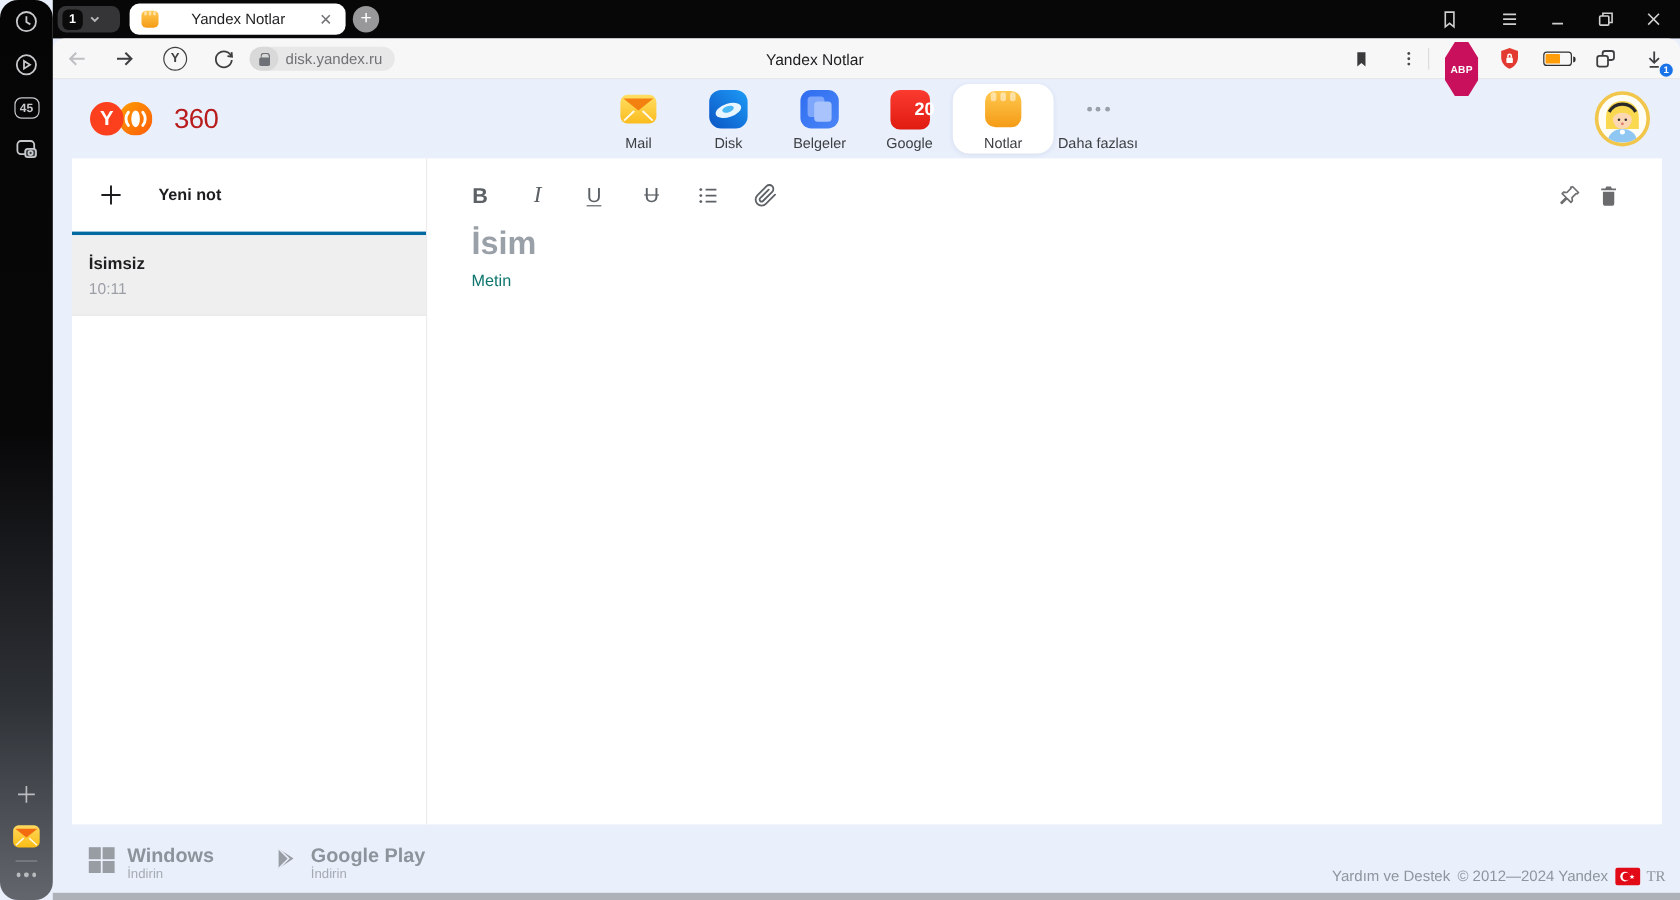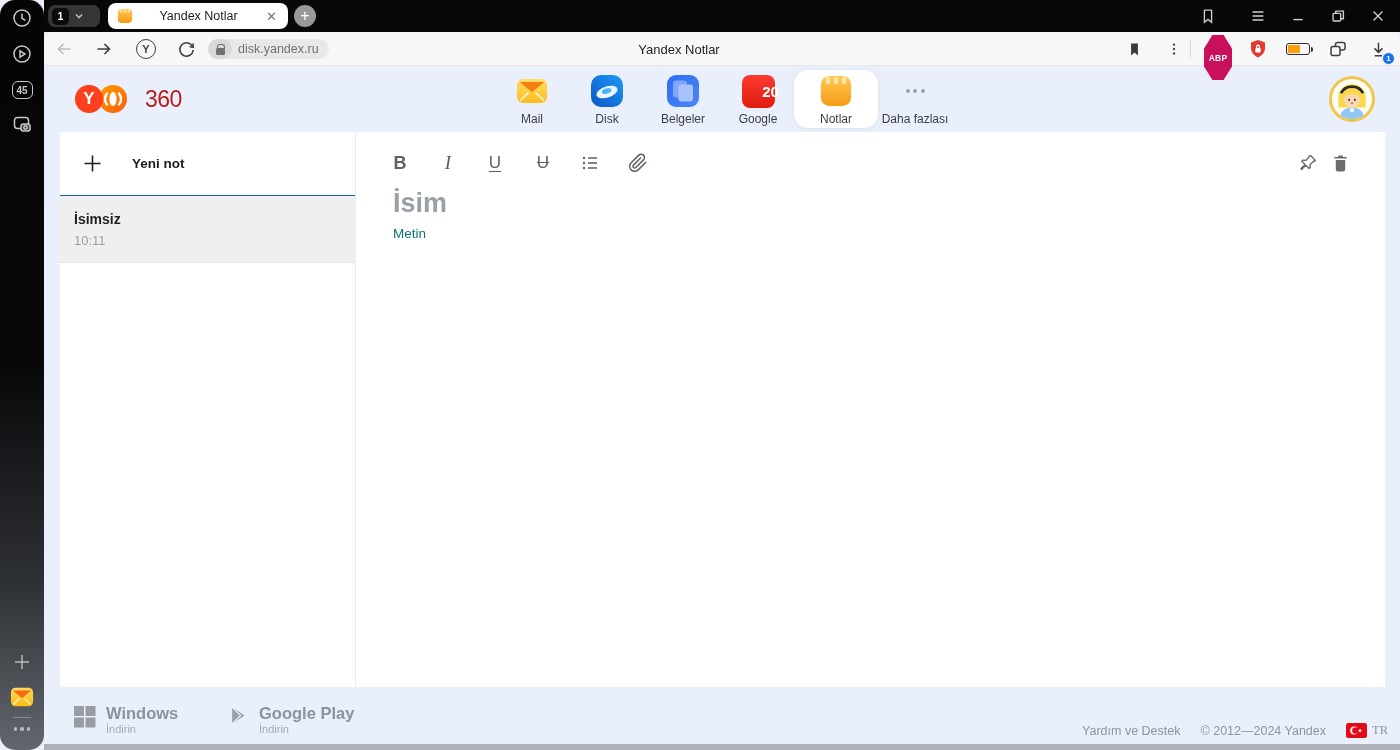--- a/index.html
+++ b/index.html
@@ -85,21 +85,21 @@
     color:#fff;font-size:15px;font-weight:700;display:flex;align-items:center;justify-content:center;padding-left:25px;}
   .more-dots{display:flex;gap:3.5px;}
   .more-dots i{width:4px;height:4px;border-radius:50%;background:#9aa0a8;}
   .avatar{position:absolute;left:1285px;top:10px;width:46px;height:46px;border-radius:50%;
     border:3px solid #f1c64b;background:#fffdf4;overflow:hidden;cursor:pointer;
     display:flex;align-items:center;justify-content:center;}
 
   
   .notes-panel{position:absolute;left:16px;top:66px;width:295px;height:555px;background:#fff;}
   .new-note{height:64px;display:flex;align-items:center;padding-left:22px;cursor:pointer;
-    border-bottom:1px solid #0369a1;}
+    border-bottom:3px solid #0369a1;}
   .new-note .txt{margin-left:29px;font-size:13.5px;font-weight:700;color:#1c1c1e;}
   .note-item{height:67px;background:#efefef;padding:15px 14px 0 14px;cursor:pointer;
     border-bottom:1px solid #e6e6e6;}
   .note-item .n-title{font-size:14px;font-weight:700;color:#1f1f21;}
   .note-item .n-time{font-size:13px;color:#9b9fa6;margin-top:6px;}
 
   
   .editor{position:absolute;left:311px;top:66px;width:1030px;height:555px;background:#fff;
     border-left:1px solid #ececec;}
   .tb-btn{position:absolute;top:16px;width:30px;height:30px;display:flex;align-items:center;
@@ -109,21 +109,21 @@
   .glyph-u{font-size:17px;text-decoration:underline;text-underline-offset:3px;}
   .glyph-s{font-size:17px;text-decoration:line-through;}
   .note-title{position:absolute;left:37px;top:56px;font-size:27px;font-weight:700;color:#9aa0a8;cursor:text;}
   .note-body{position:absolute;left:37px;top:94px;font-size:13.5px;color:#0f766e;cursor:text;}
 
   
   .app-footer{position:absolute;left:0;top:621px;width:1356px;height:57px;}
   .store{position:absolute;top:18px;display:flex;align-items:flex-start;gap:10px;cursor:pointer;}
   .store .s-name{font-size:16.5px;font-weight:700;color:#8d939b;line-height:16px;}
   .store .s-sub{font-size:11px;color:#a6abb2;margin-top:2px;}
-  .foot-right{position:absolute;right:12px;top:36px;display:flex;align-items:center;gap:20px;}
+  .foot-right{position:absolute;right:12px;top:36px;display:flex;align-items:flex-start;gap:6px;}
   .foot-link{font-size:12.5px;color:#8f959c;cursor:pointer;}
   .foot-copy{font-size:12.5px;color:#8f959c;}
   .lang{display:flex;align-items:center;gap:5px;cursor:pointer;font-family:Liberation Serif, serif;}
   .lang .lg-txt{font-size:12.5px;color:#8f959c;}
 
   .bottom-strip{position:absolute;left:44px;top:744px;width:1356px;height:6px;background:#aeb2b8;z-index:7;}
   svg{display:block;}
 </style>
 </head>
 <body>

